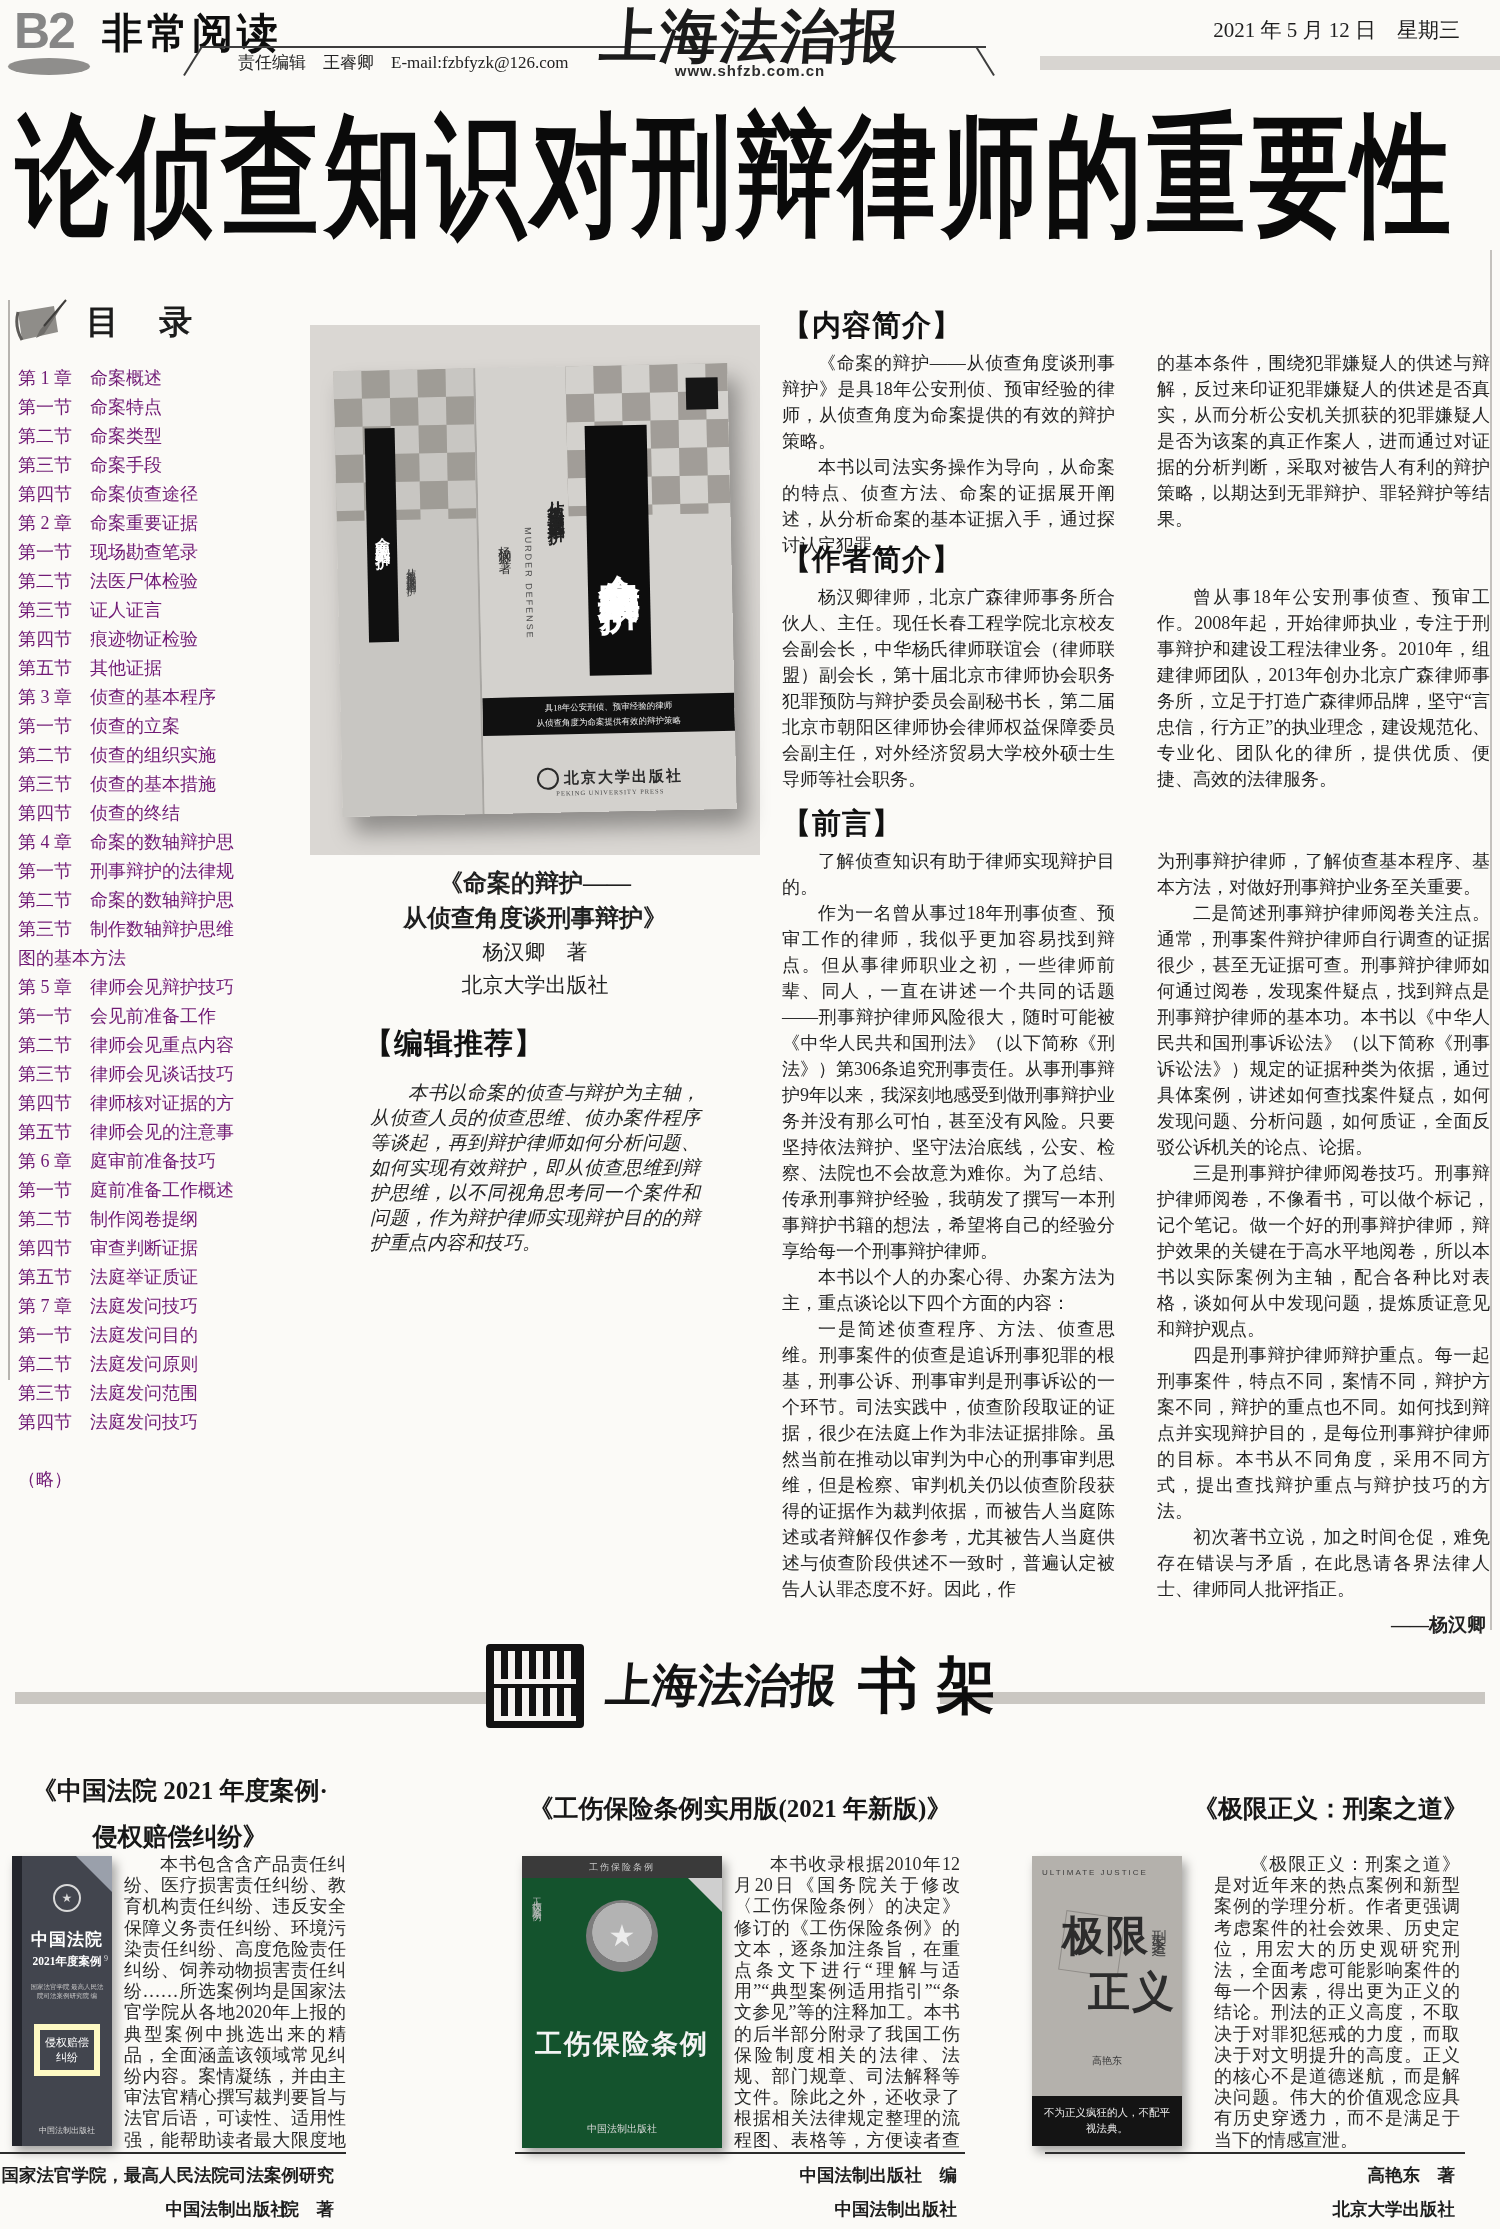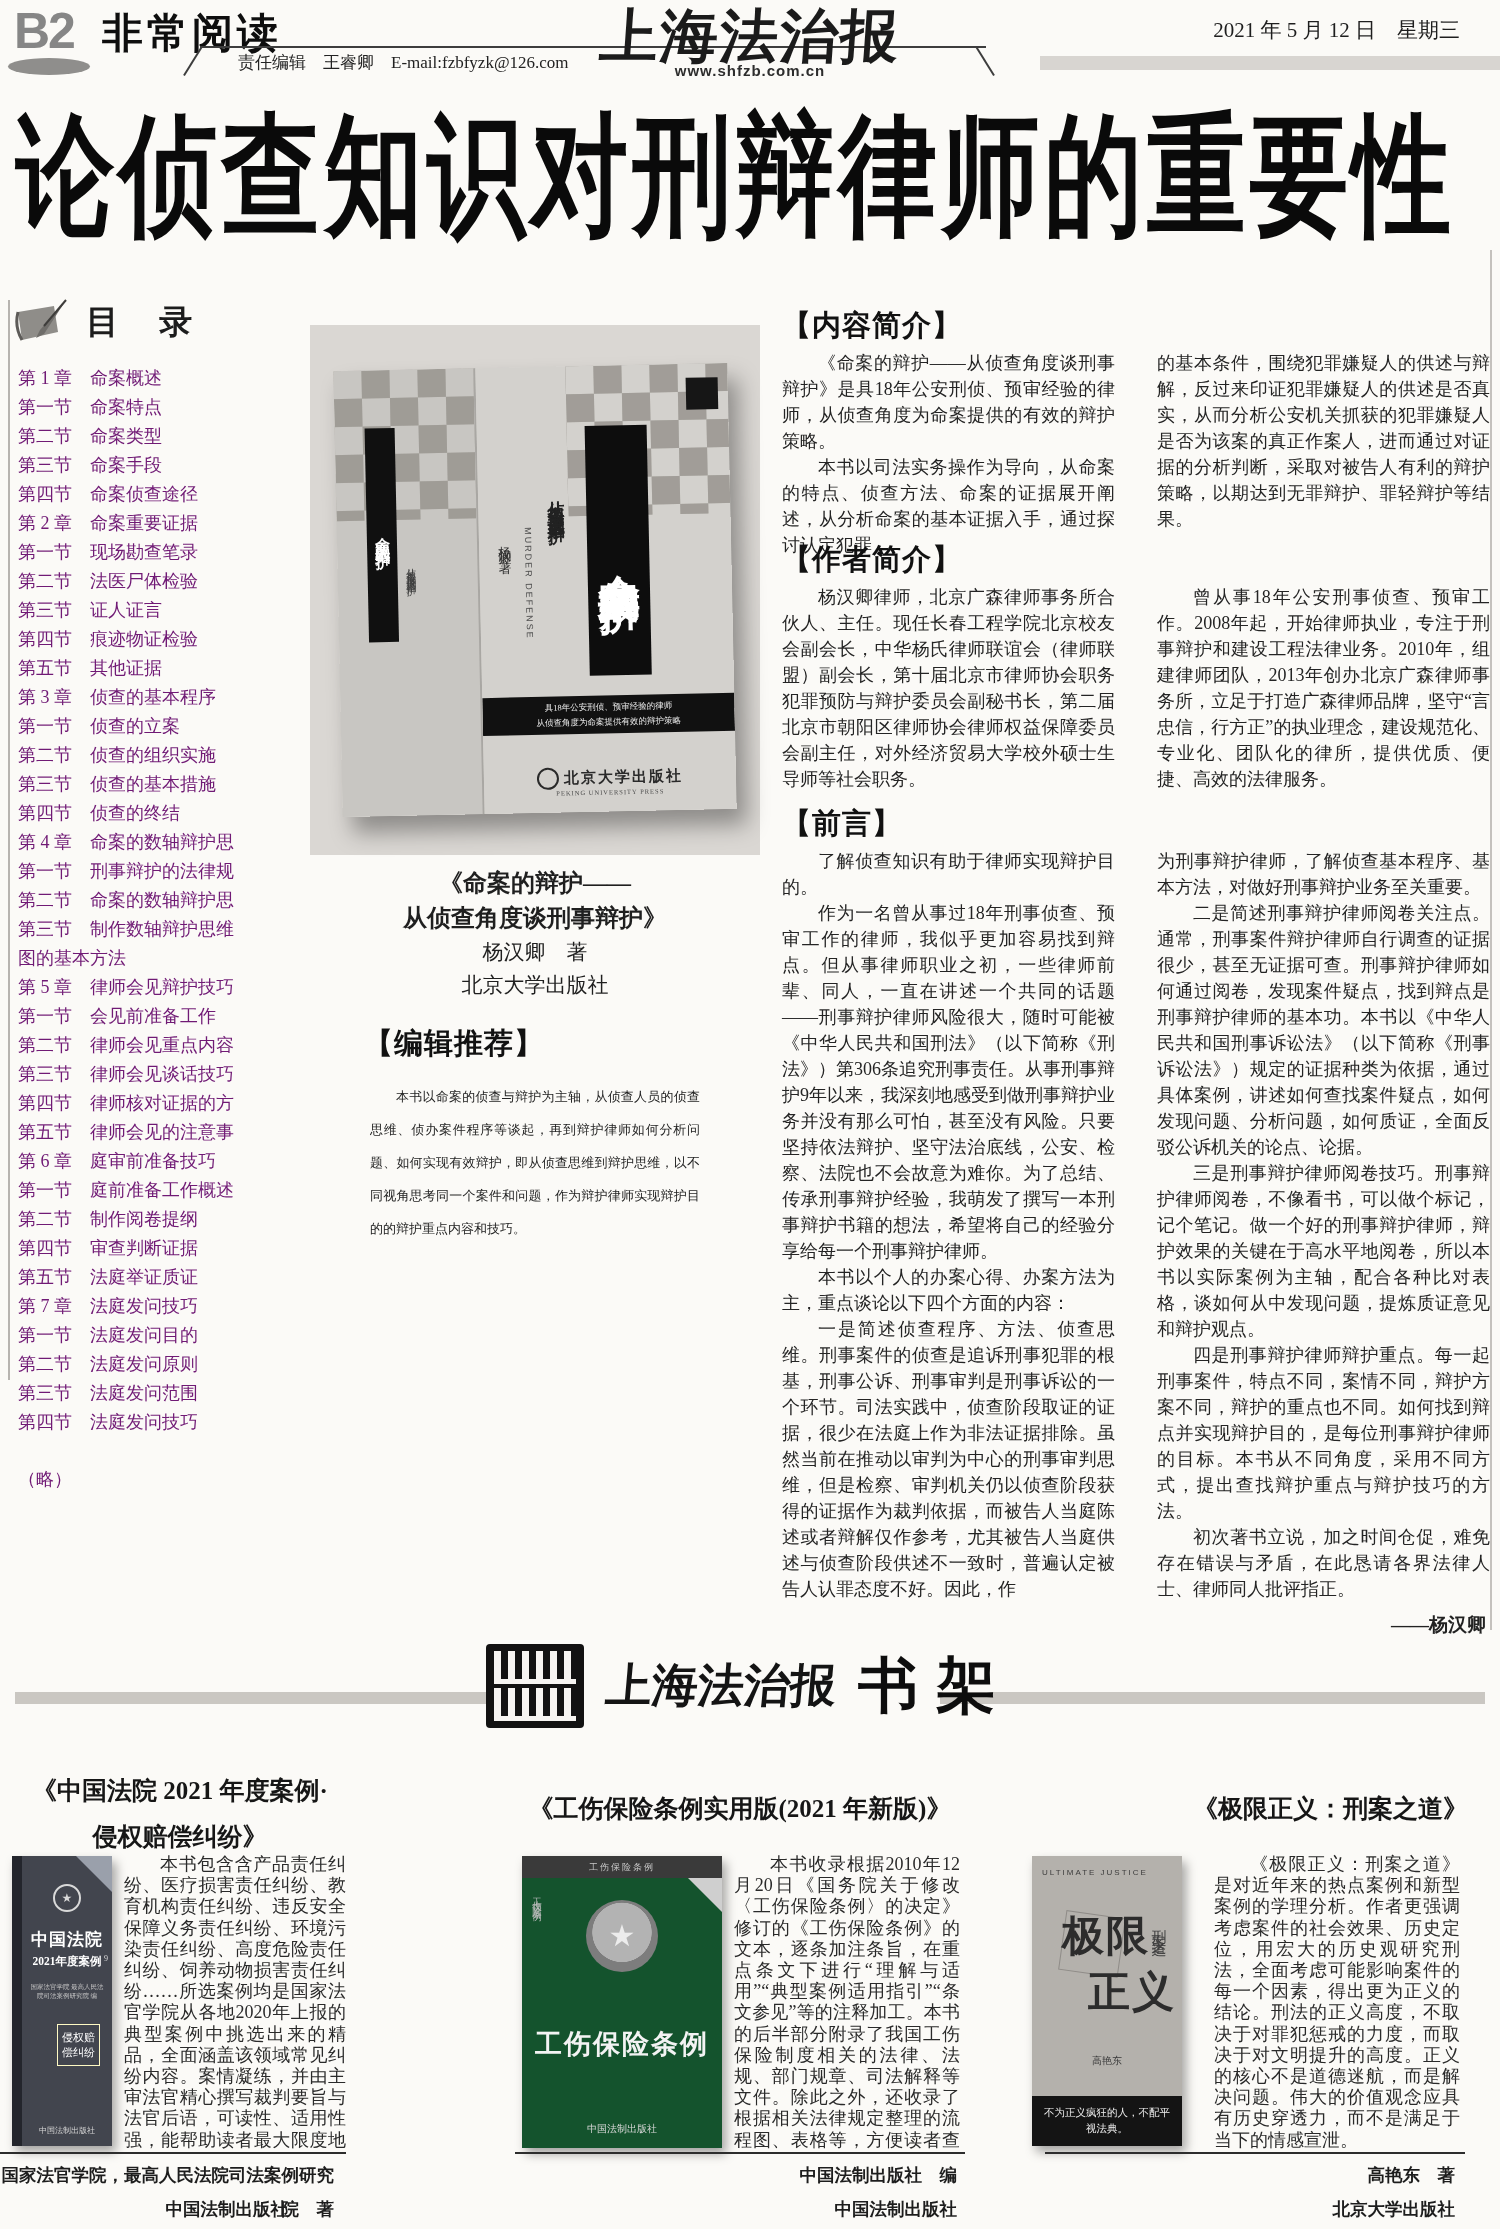--- a/index.html
+++ b/index.html
@@ -69,21 +69,21 @@
   
   .caption{left:310px;top:866px;width:450px;text-align:center;color:#1f1f1f;}
   .caption .c-big{font-size:24px;font-weight:700;line-height:35px;}
   .caption .c-sm{font-size:21px;line-height:33px;}
   .sec-head{font-size:29px;font-weight:800;color:#111;letter-spacing:1px;
       font-family:"Liberation Sans",sans-serif;}
   .edit-head{left:364px;top:1024px;}
   .edit-body{left:370px;top:1080px;width:330px;}
   .bodytxt p{margin:0;font-size:18px;line-height:26px;text-align:justify;text-indent:2em;color:#242424;}
   .bodytxt p.cont{text-indent:0;}
-  .edit-body p{font-size:13px;line-height:33px;}
+  .edit-body p{font-size:19px;line-height:25px;font-style:italic;}
   
   .colA{left:782px;width:333px;}
   .colB{left:1157px;width:333px;}
   .intro-head{left:782px;top:306px;}
   .intro-a{top:350px;} .intro-b{top:350px;}
   .author-head{left:782px;top:540px;}
   .author-a{top:584px;} .author-b{top:584px;}
   .preface-head{left:782px;top:804px;}
   .preface-a{top:848px;} .preface-b{top:848px;}
   .signature{text-align:right;font-size:19px;font-weight:700;margin-top:10px;padding-right:4px;}
@@ -104,22 +104,22 @@
   .r1-title{left:15px;top:1768px;width:330px;}
   .cover1{left:12px;top:1856px;width:100px;height:290px;background:#42454e;border-left:10px solid #23252c;
       box-sizing:border-box;box-shadow:4px 6px 10px rgba(0,0,0,.35);overflow:hidden;}
   .c1-ribbon{position:absolute;top:0;right:0;width:0;height:0;border-left:36px solid transparent;border-top:36px solid #9aa0ab;}
   .c1-emblem{position:absolute;top:28px;left:50%;transform:translateX(-50%);width:24px;height:24px;
       border:2px solid #d9d9d9;border-radius:50%;color:#d9d9d9;font-size:12px;line-height:24px;text-align:center;}
   .c1-t1{position:absolute;top:72px;width:100%;text-align:center;color:#fff;font-size:17px;font-weight:700;letter-spacing:1px;}
   .c1-t2{position:absolute;top:98px;width:100%;text-align:center;color:#fff;font-size:11.5px;font-weight:700;}
   .c1-badge{position:absolute;top:98px;right:4px;color:#ddd;font-size:8px;}
   .c1-eds{position:absolute;top:126px;left:6px;right:6px;text-align:center;color:#c6c6c6;font-size:6.5px;line-height:9px;}
-  .c1-box{position:absolute;top:168px;left:12px;right:12px;border:1px solid #fef9c3;color:#fff;
-      font-size:11px;text-align:center;padding:5px 0;margin-left:23px;}
+  .c1-box{position:absolute;top:168px;left:12px;right:12px;border:6px solid #fef9c3;color:#fff;
+      font-size:11px;text-align:center;padding:5px 0;}
   .c1-pub{position:absolute;bottom:10px;width:100%;text-align:center;color:#d5d5d5;font-size:8px;}
   .r1-body{left:124px;top:1854px;width:222px;height:296px;overflow:hidden;}
   .r1-rule{left:0;top:2152px;width:346px;}
   .r1-authors{left:0px;top:2158px;width:346px;padding-right:12px;box-sizing:border-box;}
   .r1-pub{left:0px;top:2192px;width:346px;padding-right:58px;box-sizing:border-box;}
   .r2-title{left:515px;top:1786px;width:450px;}
   .cover2{left:522px;top:1856px;width:200px;height:292px;background:#14532d;
       box-shadow:4px 6px 10px rgba(0,0,0,.35);overflow:hidden;}
   .c2-top{position:absolute;top:0;left:0;right:0;height:22px;background:#3a3a3a;color:#c9c9c9;
       font-size:9px;line-height:22px;text-align:center;letter-spacing:2px;}

